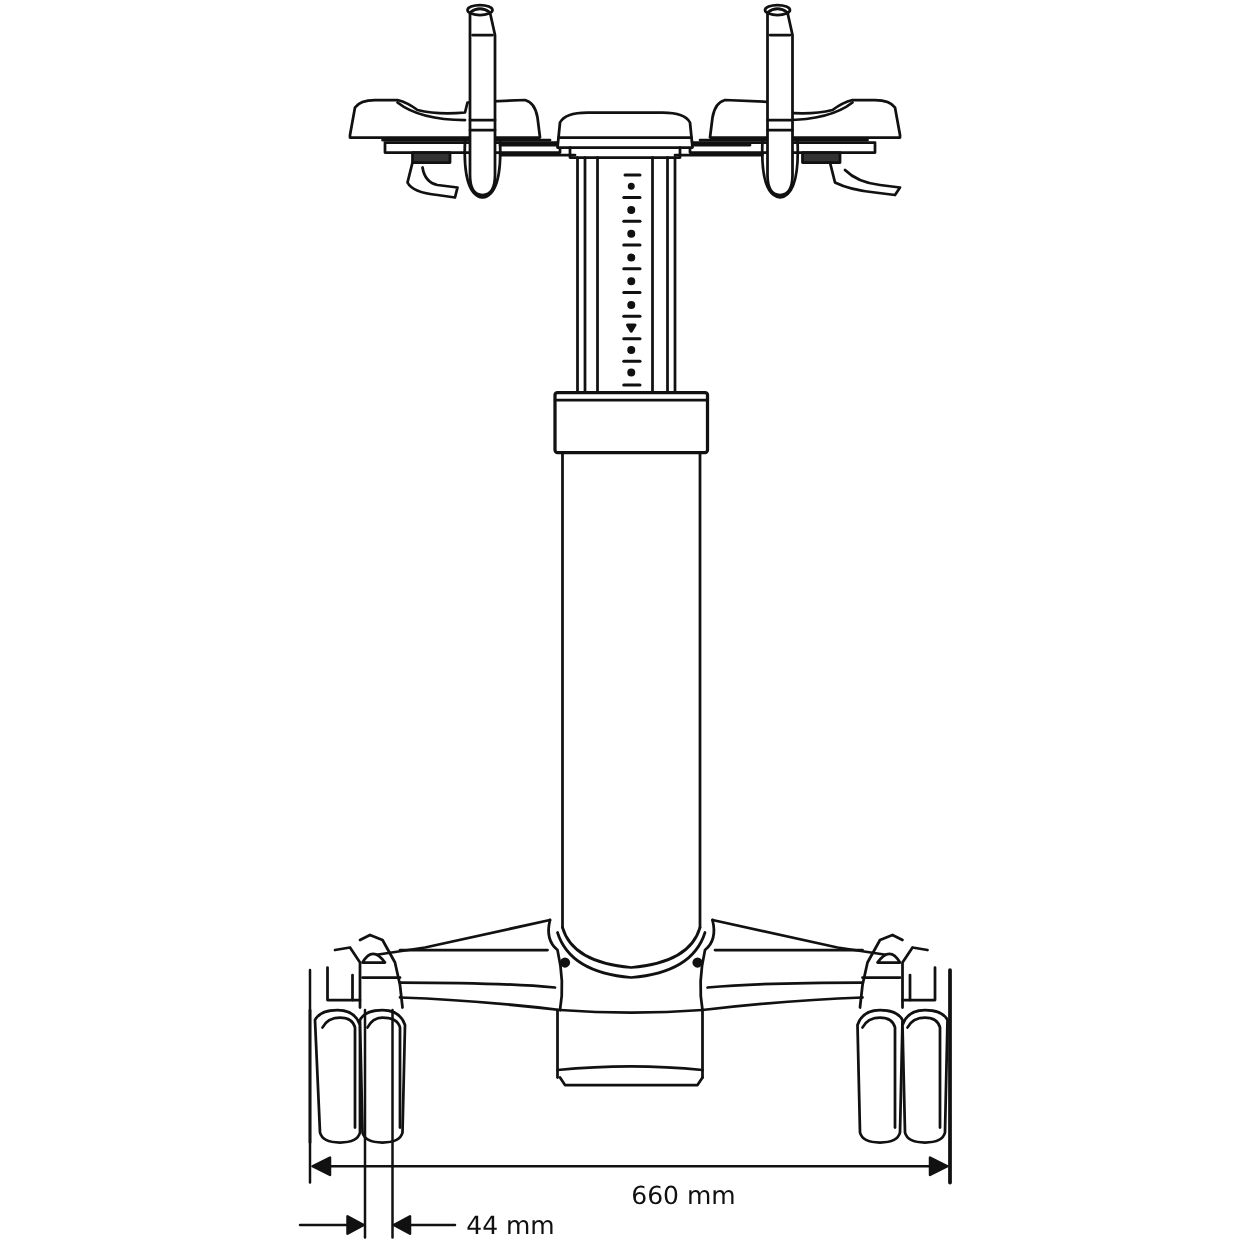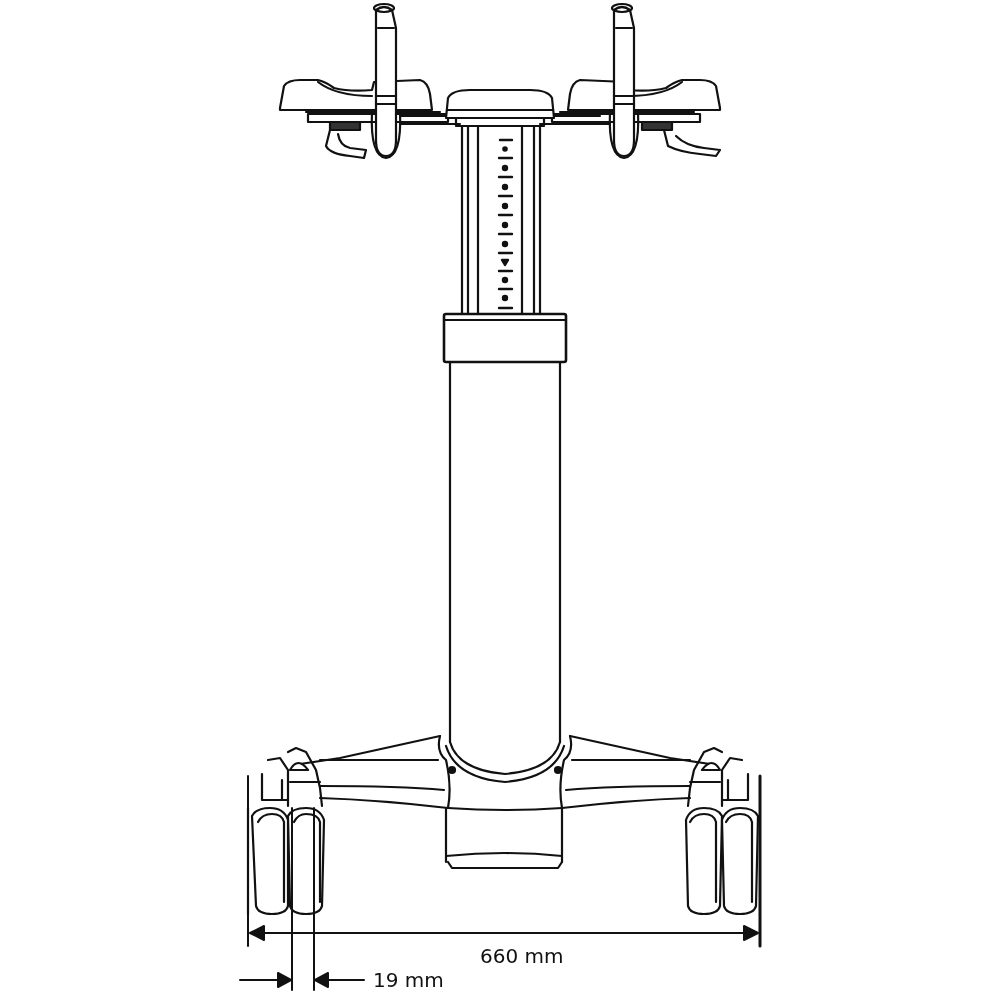--- a/index.html
+++ b/index.html
@@ -1,19 +1,19 @@
 <!DOCTYPE html>
 <html><head>
 <meta charset="utf-8">
 <style>
   html,body{margin:0;padding:0;background:#ffffff;}
   #canvas{position:relative;width:1000px;height:1000px;overflow:hidden;background:#fff;}
   svg{position:absolute;left:0;top:0;}
   .lbl{position:absolute;font-family:"DejaVu Sans","Liberation Sans",sans-serif;font-size:20px;color:#111;white-space:nowrap;}
-  #lbl-width{left:480px;top:944px;}
+  #lbl-width{left:505px;top:944px;}
   #lbl-offset{left:373px;top:968px;}
 </style>
 </head>
 <body>
 
 <div id="canvas">
 <svg width="1000" height="1000" viewBox="0 0 1000 1000" fill="none" stroke="#111" stroke-width="2.2" stroke-linejoin="round" stroke-linecap="round">
 
   <g>
     <path d="M280,108 L284,86 Q288,80 300,80 L318,80 Q326,82 334,88 Q350,92 372,90 L374,82 L420,80 Q428,82 430,94 L432,110 L280,110 Z" fill="#fff"></path>
@@ -164,14 +164,14 @@
     <line x1="292" y1="808" x2="292" y2="990"></line>
     <line x1="314" y1="808" x2="314" y2="990"></line>
     <line x1="240" y1="980" x2="290" y2="980"></line>
     <path d="M291,980 L278,973 L278,987 Z" fill="#111"></path>
     <line x1="316" y1="980" x2="364" y2="980"></line>
     <path d="M315,980 L328,973 L328,987 Z" fill="#111"></path>
   </g>
 </svg>
 
 <div class="lbl" id="lbl-width">660 mm</div>
-<div class="lbl" id="lbl-offset">19 mm</div>
+<div class="lbl" id="lbl-offset">44 mm</div>
 </div>
 
 </body></html>

